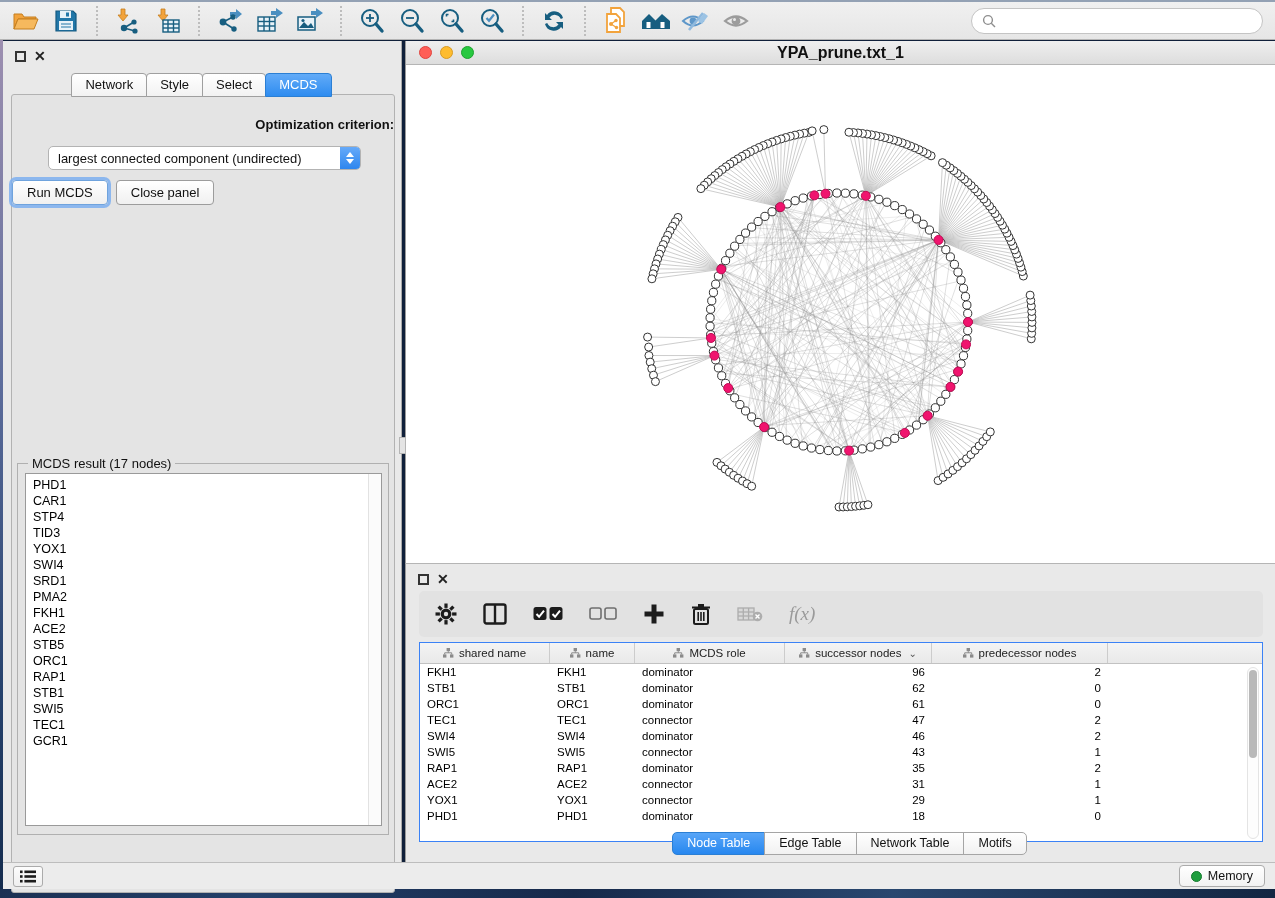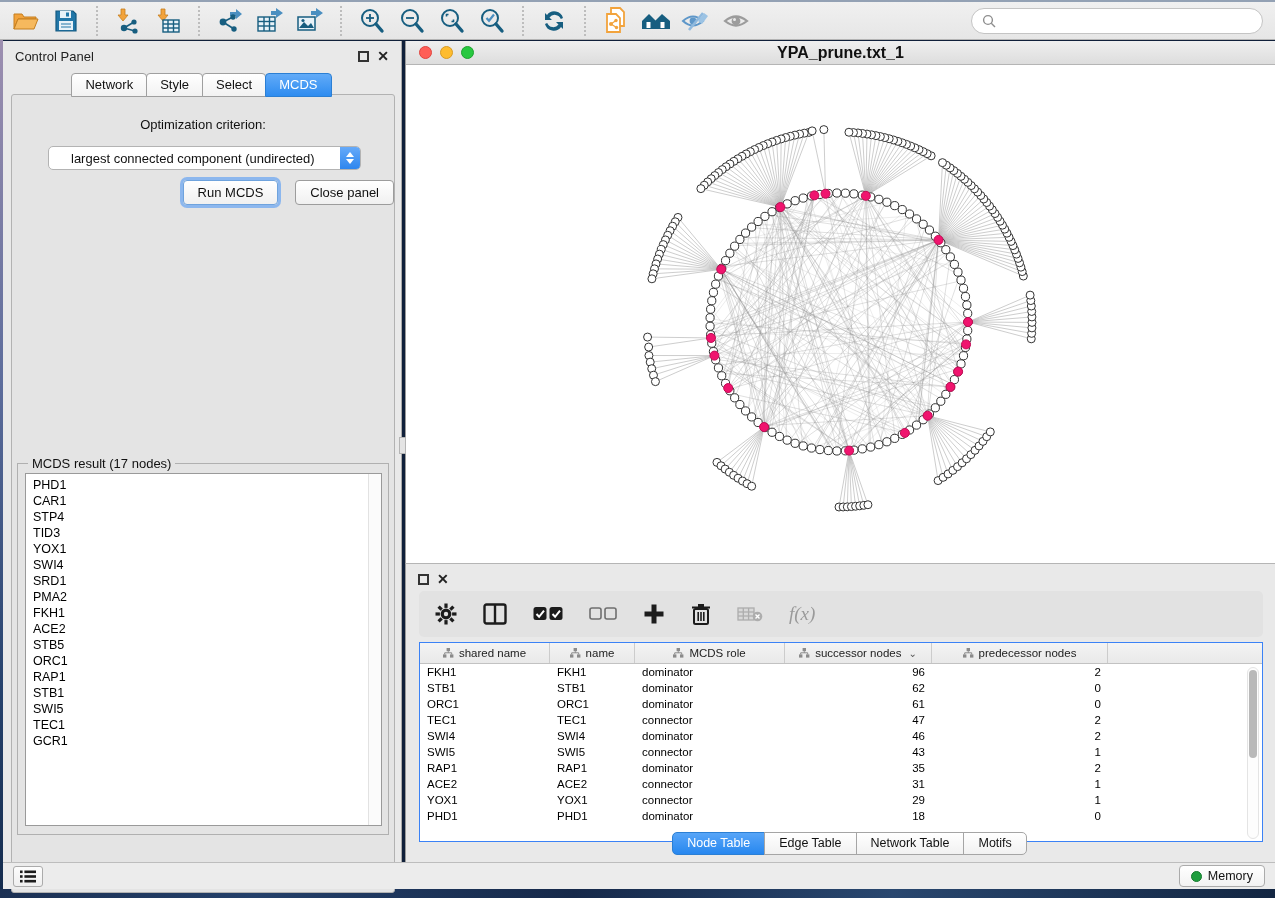--- a/index.html
+++ b/index.html
@@ -39,35 +39,35 @@
 
   .cp-tabs { display:flex; justify-content:center; margin-top:2px; position:relative; z-index:2; }
   .cp-tab { border:1px solid #9f9f9f; background:linear-gradient(#ffffff,#f2f2f2);
     padding:3px 13px 4px; font-size:13px; color:#111; margin-left:-1px;
     border-radius:4px 4px 0 0; }
   .cp-tab.active { background:linear-gradient(#62abf8,#2e8cf0); color:#fff;
     border-color:#2b7fd4; }
 
   .cp-body { position:absolute; left:8px; top:53px; width:384px; height:799px;
     background:#e4e4e4; border:1px solid #b2b2b2; border-radius:3px; }
-  .opt-label { text-align:center; margin-top:22px; font-size:13px; color:#111; }
+  .opt-label { text-align:right; margin-top:22px; font-size:13px; color:#111;font-weight:bold; }
   .opt-select { position:absolute; left:36px; top:51px; width:313px; height:24px;
     background:#fff; border:1px solid #b3b3b3; border-radius:5px; display:flex;
     align-items:center; font-size:13px; color:#111; }
-  .opt-select .sel-text { flex:1; padding-left:22px; white-space:nowrap; overflow:hidden; }
+  .opt-select .sel-text { flex:1; padding-left:9px; white-space:nowrap; overflow:hidden; }
   .stepper { width:20px; height:22px; border-radius:0 4px 4px 0;
     background:linear-gradient(#66aaf9,#2e86ee); display:flex; flex-direction:column;
     align-items:center; justify-content:center; gap:2px; }
   .stepper .up, .stepper .dn { width:0; height:0; border-left:4px solid transparent;
     border-right:4px solid transparent; }
   .stepper .up { border-bottom:5px solid #fff; }
   .stepper .dn { border-top:5px solid #fff; }
 
   .cp-buttons { position:absolute; left:0; top:85px; width:100%; display:flex;
-    justify-content:flex-end; gap:17px; }
+    justify-content:flex-start; gap:8px; }
   .btn { background:linear-gradient(#ffffff,#f0f0f0); border:1px solid #9c9c9c;
     border-radius:4px; font-size:13px; color:#111; padding:4px 14px;
     font-family:"Liberation Sans", sans-serif; }
   .btn.focused { box-shadow:0 0 0 3px rgba(125,175,240,0.85); border-color:#6fa3dd; }
 
   .mcds-fieldset { position:absolute; left:5px; top:368px; width:372px; height:372px;
     border:1px solid #b0b0b0; background:#e4e4e4; }
   .mcds-legend { position:absolute; left:10px; top:-8px; background:#e4e4e4;
     padding:0 4px; font-size:13px; color:#111; }
   .mcds-list { position:absolute; left:7px; top:9px; width:357px; height:353px;
@@ -310,21 +310,20 @@
           <circle cx="6" cy="6" r="4.4" fill="none" stroke="#8e8e8e" stroke-width="1.4"></circle>
           <line x1="9.3" y1="9.3" x2="13" y2="13" stroke="#8e8e8e" stroke-width="1.4"></line>
         </svg>
         <input type="text" placeholder="" style="">
       </div>
     </div>
   </div>
 
   <div class="control-panel">
     <div class="panel-titlebar">
-      <span class="panel-title">Control Panel</span>
       <span class="panel-win-btns">
         <span class="float-btn"></span>
         <span class="close-x">✕</span>
       </span>
     </div>
     <div class="cp-tabs">
         <div class="cp-tab">Network</div>
         <div class="cp-tab">Style</div>
         <div class="cp-tab">Select</div>
         <div class="cp-tab active">MCDS</div>

